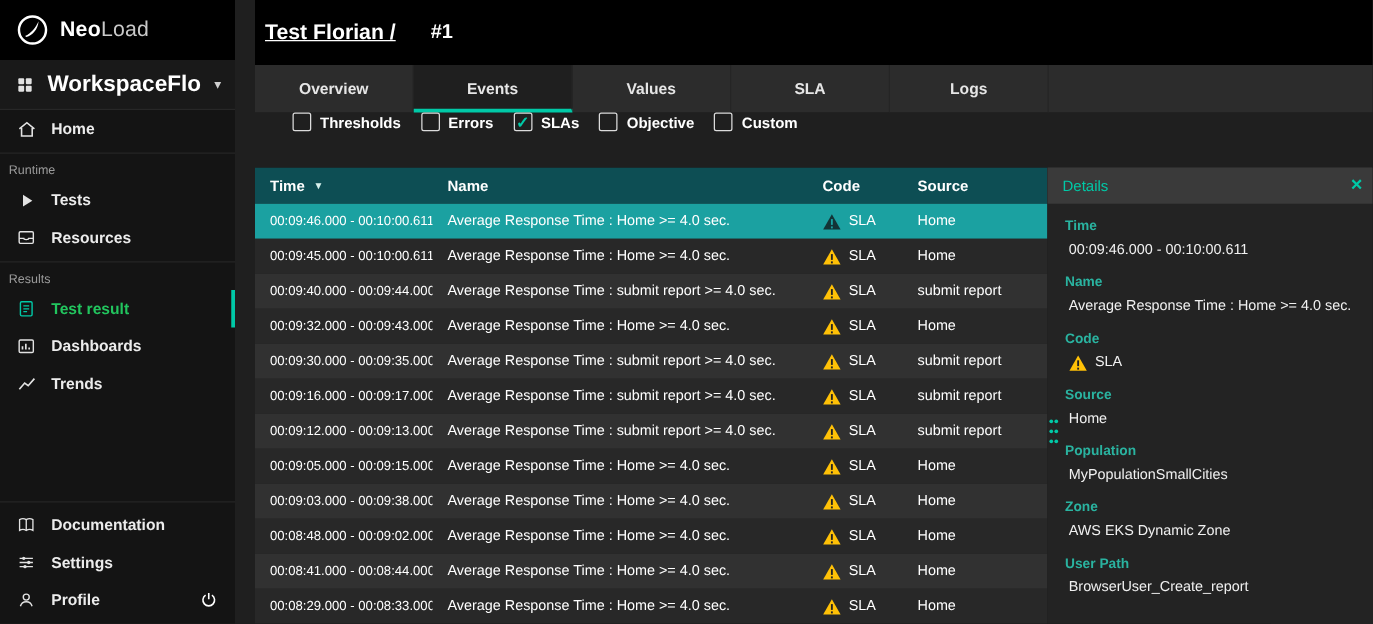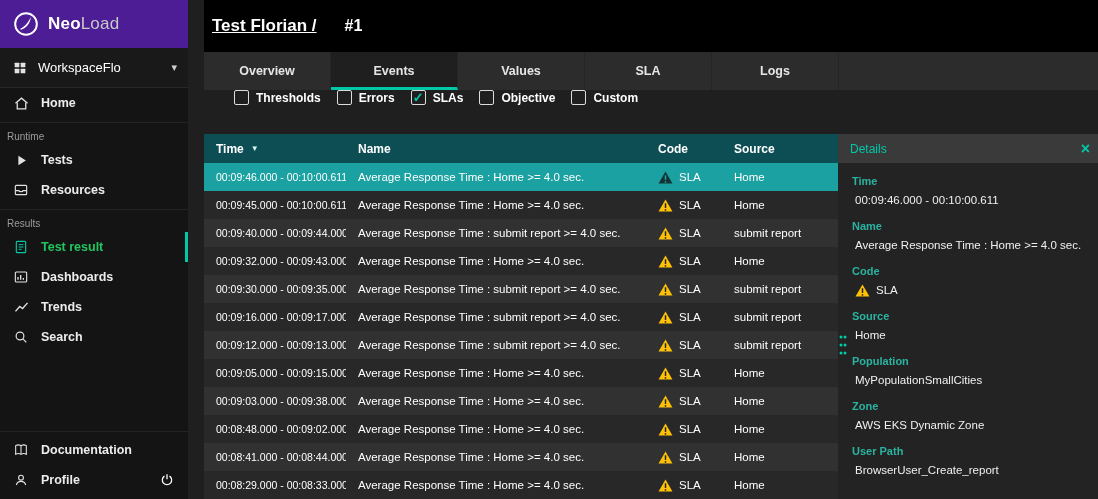--- a/index.html
+++ b/index.html
@@ -2,26 +2,26 @@
 <html><head>
 <meta charset="utf-8">
 <style>
   * { margin:0; padding:0; box-sizing:border-box; }
   html,body { width:1098px; height:499px; }
   body { font-family:"Liberation Sans", sans-serif; background:#1f1f1f; color:#fff; overflow:hidden; }
   .app { position:relative; width:1098px; height:499px; overflow:hidden; }
 
   
   .sidebar { position:absolute; left:0; top:0; width:188px; height:100%; background:#141414; display:flex; flex-direction:column; }
-  .logo-row { height:48px; background:#4c1d95; display:flex; align-items:center; gap:9px; padding:0 13px; flex:0 0 auto; cursor:pointer; }
+  .logo-row { height:48px; background:#000000; display:flex; align-items:center; gap:9px; padding:0 13px; flex:0 0 auto; cursor:pointer; }
   .brand { font-size:17px; letter-spacing:.2px; }
   .brand-neo { color:#fff; font-weight:bold; }
   .brand-load { color:#c9c9c9; font-weight:normal; }
   .workspace-row { height:40px; display:flex; align-items:center; gap:9px; padding:0 11px; background:#191919; border-bottom:1px solid #272727; cursor:pointer; }
-  .ws-label { font-weight:normal; font-size:13px; }
+  .ws-label { font-weight:bold; font-size:18px; }
   .chev { margin-left:auto; color:#cfcfcf; font-size:11px; }
   .icon { width:18px; height:18px; display:inline-flex; align-items:center; justify-content:center; color:#e2e2e2; flex:0 0 auto; }
   .icon svg { display:block; }
   .nav-item { height:30px; display:flex; align-items:center; gap:11px; padding:0 12px; font-size:12.5px; font-weight:bold; color:#ececec; cursor:pointer; }
   .nav-item.active { color:#22c55e; box-shadow:inset -3px 0 0 #00c9a7; }
   .nav-item.active .icon { color:#00c9a7; }
   .section-label { font-size:10px; color:#9b9b9b; padding:8px 0 3px 7px; border-top:1px solid #242424; margin-top:4px; }
   .sidebar-bottom { margin-top:auto; border-top:1px solid #242424; padding:3px 0 4px; }
   .power { margin-left:auto; color:#fff; cursor:pointer; }
 
@@ -161,40 +161,42 @@
         <span>Dashboards</span>
       </div>
       <div class="nav-item">
         <span class="icon">
           <svg viewBox="0 0 24 24" width="17" height="17">
               <path d="M3.5 17.5 L9.5 10.5 L13.5 13.5 L20.5 5.5" fill="none" stroke="currentColor" stroke-width="1.9"></path>
             </svg>
         </span>
         <span>Trends</span>
       </div>
-      <div class="nav-item">
-        <span class="icon">
-          <svg viewBox="0 0 24 24" width="16" height="16">
-              <circle cx="10.5" cy="10.5" r="5.8" fill="none" stroke="currentColor" stroke-width="1.8"></circle>
-              <path d="M14.8 14.8 L20 20" stroke="currentColor" stroke-width="1.9"></path>
-            </svg>
-        </span>
-        <span>Search</span>
-      </div>
     </nav>
 
     <div class="sidebar-bottom">
       <div class="nav-item">
         <span class="icon">
           <svg viewBox="0 0 24 24" width="16" height="16">
               <path d="M4 5.5 C6.5 4 9.5 4 12 5.5 C14.5 4 17.5 4 20 5.5 V18.5 C17.5 17 14.5 17 12 18.5 C9.5 17 6.5 17 4 18.5 Z" fill="none" stroke="currentColor" stroke-width="1.6"></path>
               <path d="M12 5.5 V18.5" stroke="currentColor" stroke-width="1.6"></path>
             </svg>
         </span>
         <span>Documentation</span>
+      </div>
+      <div class="nav-item">
+        <span class="icon">
+          <svg viewBox="0 0 24 24" width="16" height="16">
+              <path d="M4 7 H20 M4 12 H20 M4 17 H20" stroke="currentColor" stroke-width="1.6"></path>
+              <circle cx="9" cy="7" r="2" fill="currentColor"></circle>
+              <circle cx="15" cy="12" r="2" fill="currentColor"></circle>
+              <circle cx="10.5" cy="17" r="2" fill="currentColor"></circle>
+            </svg>
+        </span>
+        <span>Settings</span>
       </div>
       <div class="nav-item">
         <span class="icon">
           <svg viewBox="0 0 24 24" width="16" height="16">
               <circle cx="12" cy="8.5" r="3.6" fill="none" stroke="currentColor" stroke-width="1.7"></circle>
               <path d="M5 19.5 C6 15.5 8.8 14 12 14 C15.2 14 18 15.5 19 19.5" fill="none" stroke="currentColor" stroke-width="1.7"></path>
             </svg>
         </span>
         <span>Profile</span>
         <span class="icon power">

